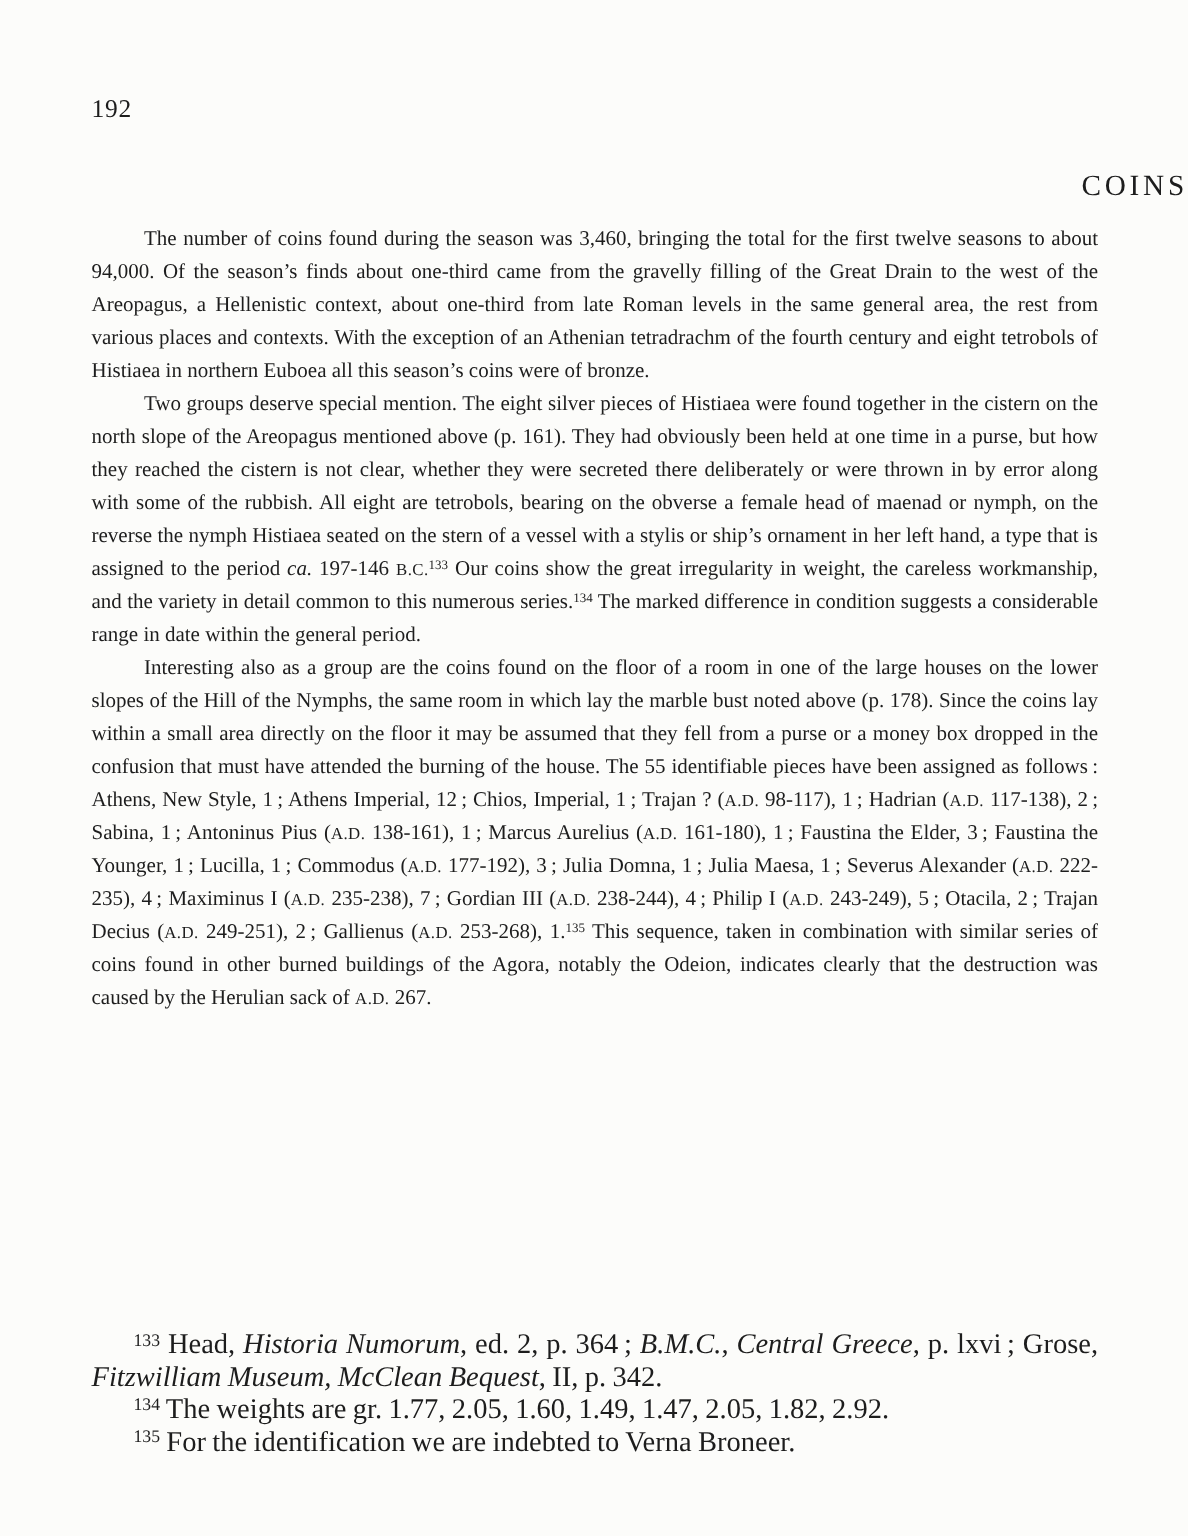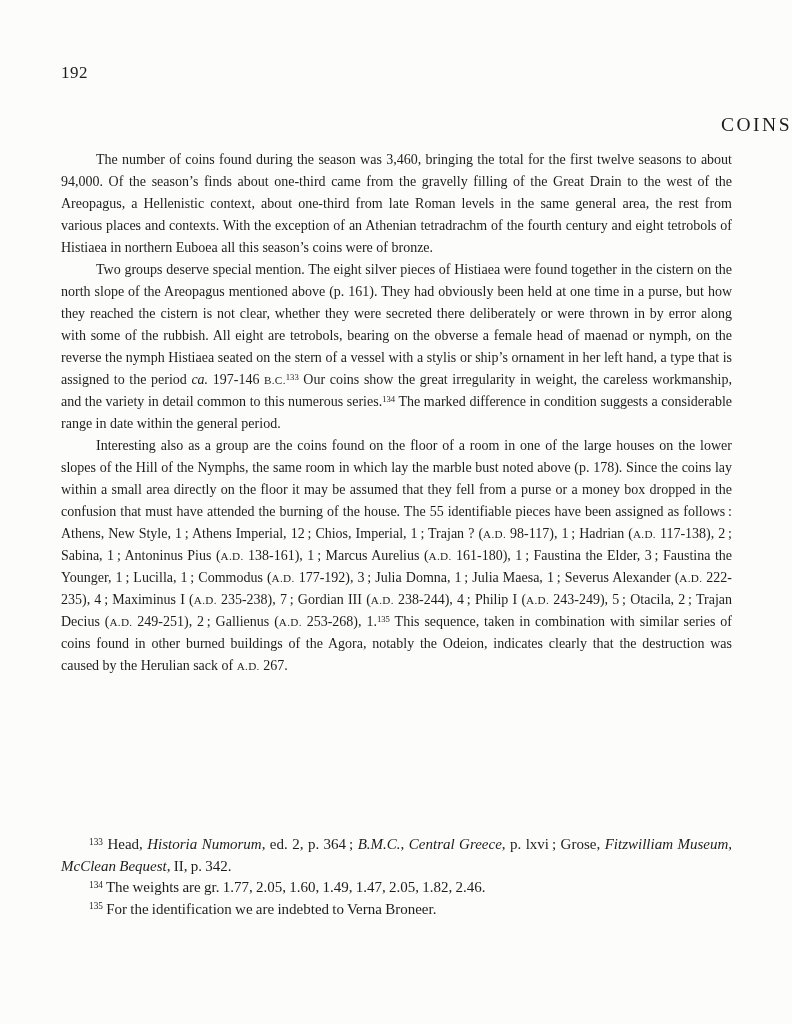--- a/index.html
+++ b/index.html
@@ -39,22 +39,22 @@
   .bodytext {
     position: absolute;
     top: 149px; left: 61px; width: 671px;
     font-size: 14px;
     line-height: 22px;
     text-align: justify;
   }
   .para { margin: 0; text-indent: 35px; }
   .footnotes {
     position: absolute;
-    top: 834px; left: 61px; width: 671px;
-    font-size: 15px;
+    top: 886px; left: 61px; width: 671px;
+    font-size: 19px;
     line-height: 21.5px;
     text-align: justify;
     word-spacing: -0.5px;
   }
   .fn { margin: 0; text-indent: 28px; }
   .sup { font-size: 0.62em; position: relative; top: -0.45em; line-height: 0; }
   .sc  { font-size: 0.8em; letter-spacing: 0.3px; }
   .it  { font-style: italic; }
 </style>
 </head>
@@ -69,17 +69,17 @@
   <h1 class="title">COINS</h1>
 
   <main class="bodytext">
     <p class="para"><span>The number of coins found during the season was 3,460, bringing the total for the first twelve seasons to about 94,000.  Of the season’s finds about one-third came from the gravelly filling of the Great Drain to the west of the Areopagus, a Hellenistic context, about one-third from late Roman levels in the same general area, the rest from various places and contexts.  With the exception of an Athenian tetradrachm of the fourth century and eight tetrobols of Histiaea in northern Euboea all this season’s coins were of bronze.</span></p>
     <p class="para"><span>Two groups deserve special mention.  The eight silver pieces of Histiaea were found together in the cistern on the north slope of the Areopagus mentioned above (p. 161).  They had obviously been held at one time in a purse, but how they reached the cistern is not clear, whether they were secreted there deliberately or were thrown in by error along with some of the rubbish.  All eight are tetrobols, bearing on the obverse a female head of maenad or nymph, on the reverse the nymph Histiaea seated on the stern of a vessel with a stylis or ship’s ornament in her left hand, a type that is assigned to the period </span><span class="it">ca.</span><span> 197-146 </span><span class="sc">B.C.</span><span class="sup">133</span><span>  Our coins show the great irregularity in weight, the careless workmanship, and the variety in detail common to this numerous series.</span><span class="sup">134</span><span>  The marked difference in condition suggests a considerable range in date within the general period.</span></p>
     <p class="para"><span>Interesting also as a group are the coins found on the floor of a room in one of the large houses on the lower slopes of the Hill of the Nymphs, the same room in which lay the marble bust noted above (p. 178).  Since the coins lay within a small area directly on the floor it may be assumed that they fell from a purse or a money box dropped in the confusion that must have attended the burning of the house.  The 55 identifiable pieces have been assigned as follows : Athens, New Style, 1 ; Athens Imperial, 12 ; Chios, Imperial, 1 ; Trajan&nbsp;? (</span><span class="sc">A.D.</span><span> 98-117), 1 ; Hadrian (</span><span class="sc">A.D.</span><span> 117-138), 2 ; Sabina, 1 ; Antoninus Pius (</span><span class="sc">A.D.</span><span> 138-161), 1 ; Marcus Aurelius (</span><span class="sc">A.D.</span><span> 161-180), 1 ; Faustina the Elder, 3 ; Faustina the Younger, 1 ; Lucilla, 1 ; Commodus (</span><span class="sc">A.D.</span><span> 177-192), 3 ; Julia Domna, 1 ; Julia Maesa, 1 ; Severus Alexander (</span><span class="sc">A.D.</span><span> 222-235), 4 ; Maximinus I (</span><span class="sc">A.D.</span><span> 235-238), 7 ; Gordian III (</span><span class="sc">A.D.</span><span> 238-244), 4 ; Philip I (</span><span class="sc">A.D.</span><span> 243-249), 5 ; Otacila, 2 ; Trajan Decius (</span><span class="sc">A.D.</span><span> 249-251), 2 ; Gallienus (</span><span class="sc">A.D.</span><span> 253-268), 1.</span><span class="sup">135</span><span> This sequence, taken in combination with similar series of coins found in other burned buildings of the Agora, notably the Odeion, indicates clearly that the destruction was caused by the Herulian sack of </span><span class="sc">A.D.</span><span> 267.</span></p>
   </main>
 
   <footer class="footnotes">
     <p class="fn"><span class="sup">133</span><span> Head, </span><span class="it">Historia Numorum</span><span>, ed. 2, p. 364 ; </span><span class="it">B.M.C.</span><span>, </span><span class="it">Central Greece</span><span>, p. lxvi ; Grose, </span><span class="it">Fitzwilliam Museum, McClean Bequest</span><span>, II, p. 342.</span></p>
-    <p class="fn"><span class="sup">134</span><span> The weights are gr. 1.77, 2.05, 1.60, 1.49, 1.47, 2.05, 1.82, 2.46.</span></p>
+    <p class="fn"><span class="sup">134</span><span> The weights are gr. 1.77, 2.05, 1.60, 1.49, 1.47, 2.05, 1.82, 2.92.</span></p>
     <p class="fn"><span class="sup">135</span><span> For the identification we are indebted to Verna Broneer.</span></p>
   </footer>
 
 </div>
 
 </body></html>

